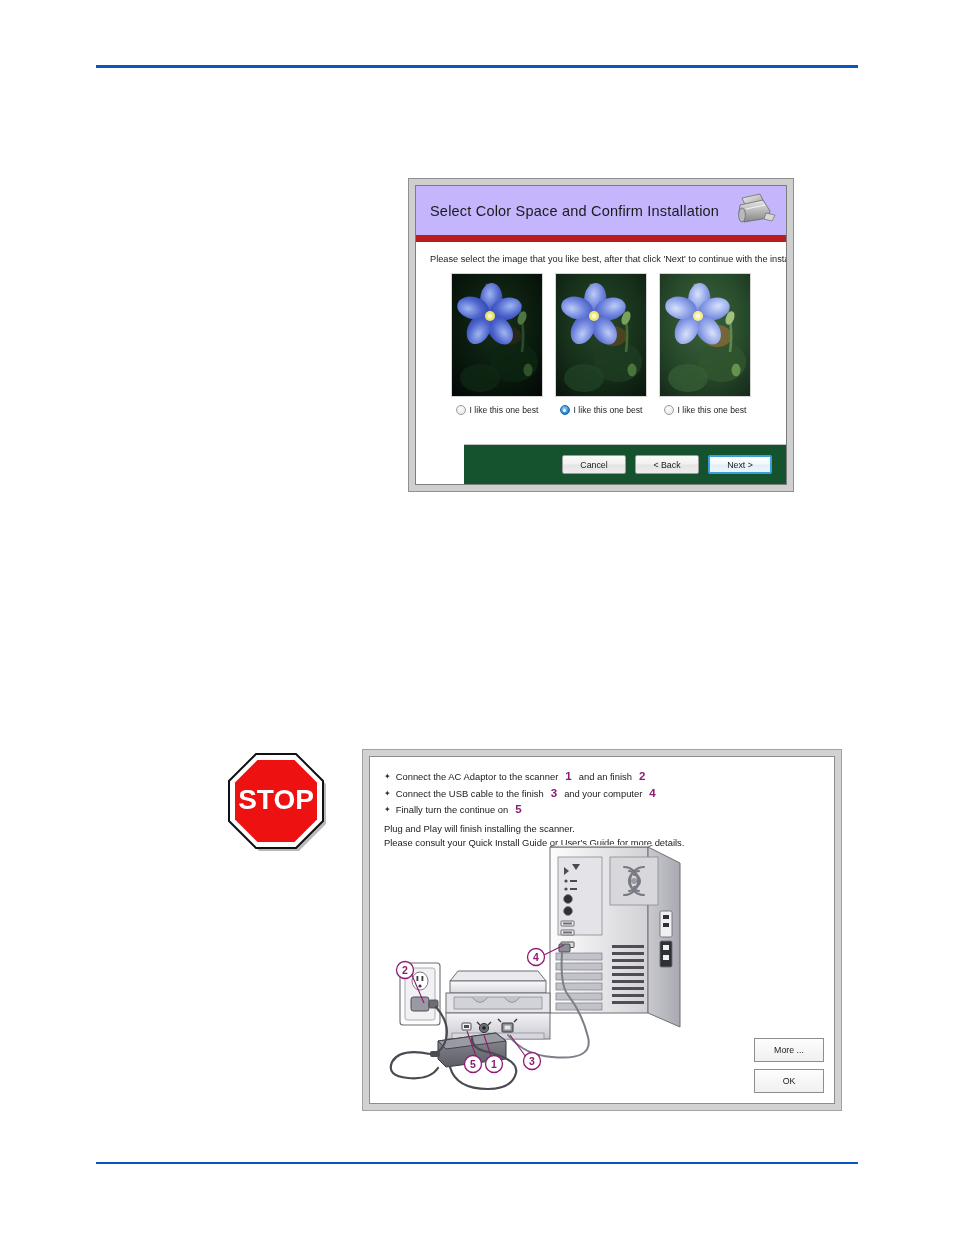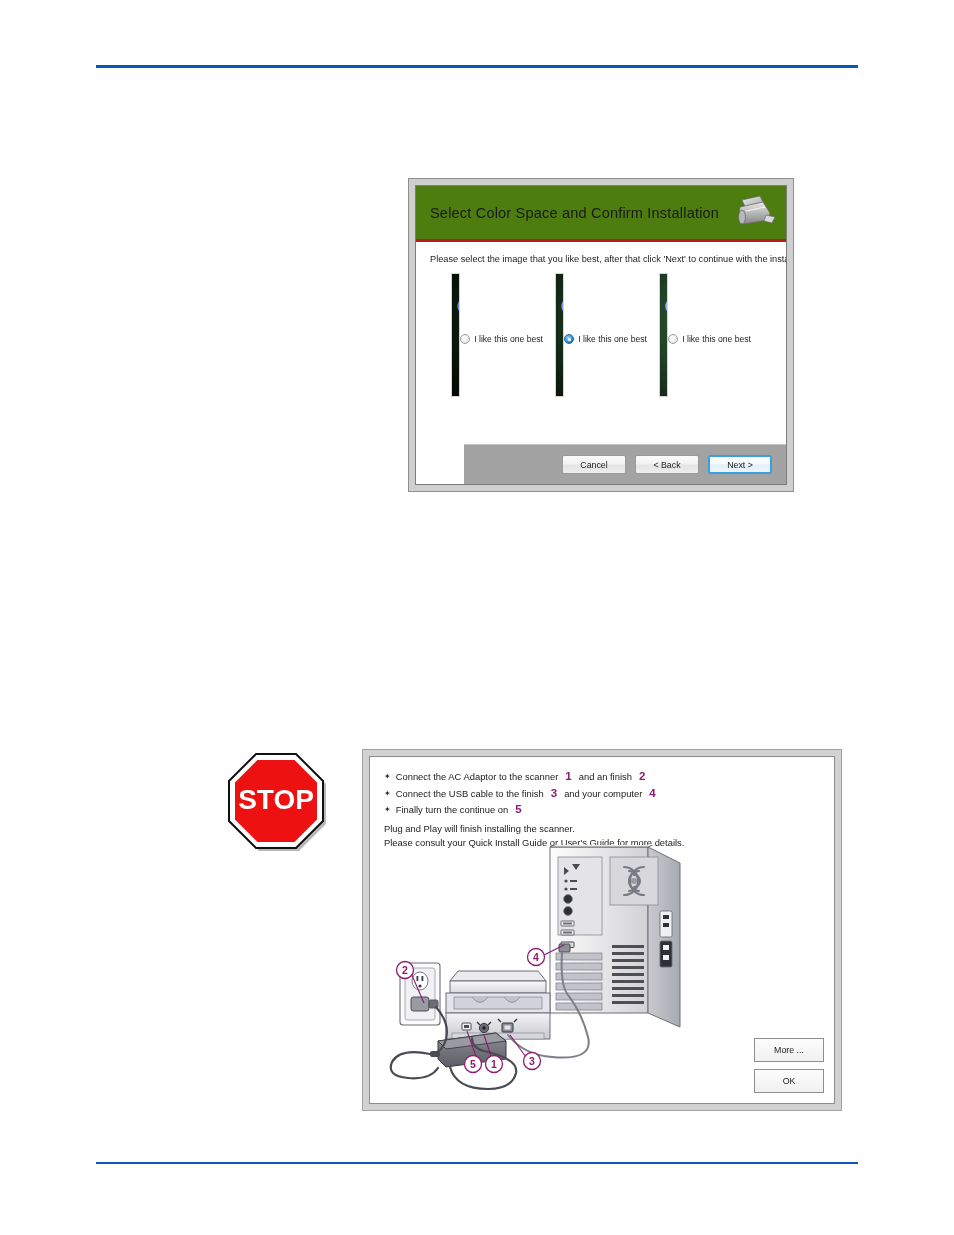--- a/index.html
+++ b/index.html
@@ -62,22 +62,22 @@
     padding: 6px;
   }
   #wizard-dialog .dlg-inner {
     border: 1px solid #7d7d7d;
     display: flex;
     flex-direction: column;
   }
   .wiz-header {
     height: 56px;
     flex: 0 0 56px;
-    background: #4d7c0f;
-    border-bottom: 3px solid #b91c1c;
+    background: #c4b5fd;
+    border-bottom: 7px solid #b91c1c;
     display: flex;
     align-items: center;
     padding: 0 10px 0 14px;
     box-sizing: border-box;
   }
   .wiz-title {
     flex: 1;
     font-size: 14.5px;
     color: #1a1a1a;
     letter-spacing: 0.2px;
@@ -103,21 +103,21 @@
     white-space: nowrap;
   }
   .thumbs {
     display: flex;
     justify-content: center;
     gap: 12px;
   }
   .thumb-col {
     width: 92px;
     display: flex;
-    flex-direction: row;
+    flex-direction: column;
     align-items: center;
   }
   .thumb {
     width: 92px;
     height: 124px;
     border: 1px solid #d5d5d5;
     box-sizing: border-box;
     overflow: hidden;
     position: relative;
     background: #07120a;
@@ -153,21 +153,21 @@
     border-radius: 50%;
     background: #ffffff;
   }
   .radio-label {
     font-size: 8.6px;
     color: #1c1c1c;
   }
   .wiz-footer {
     flex: 0 0 40px;
     height: 40px;
-    background: #a3a3a3;
+    background: #14532d;
     border-top: 1px solid #c3c3c3;
     display: flex;
     align-items: center;
     justify-content: flex-end;
     gap: 9px;
     padding-right: 14px;
     box-sizing: border-box;
     margin-left: 48px;
   }
   .btn {

